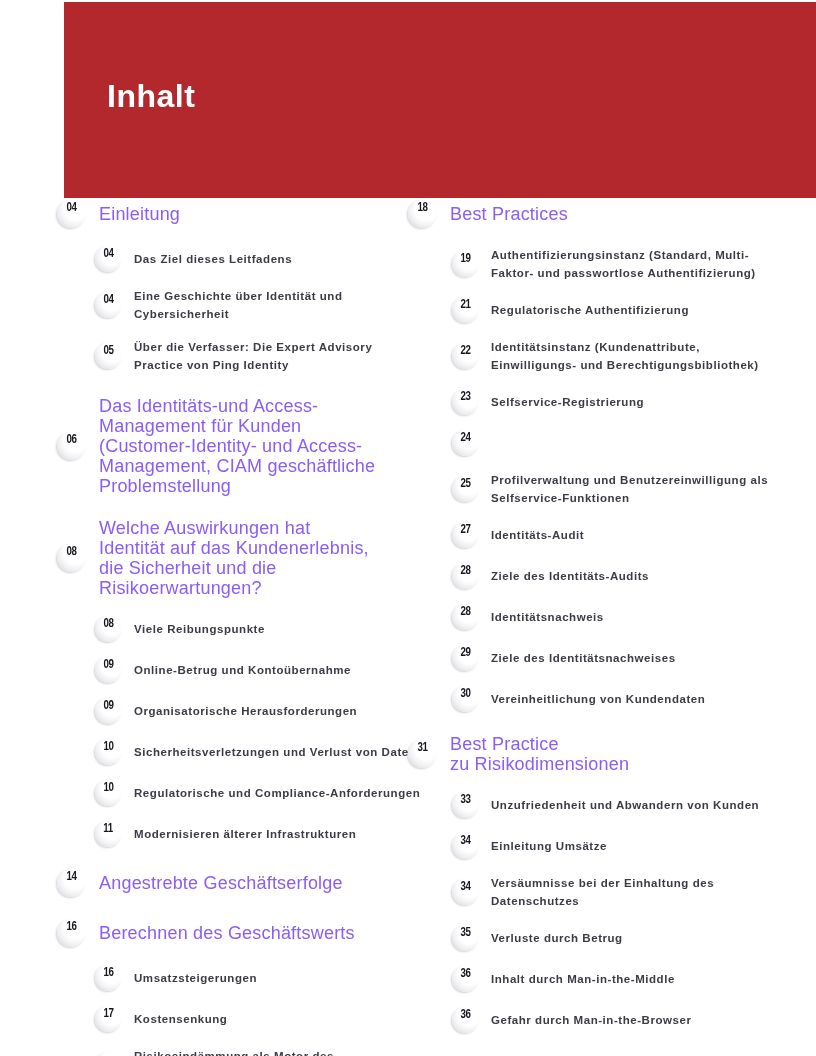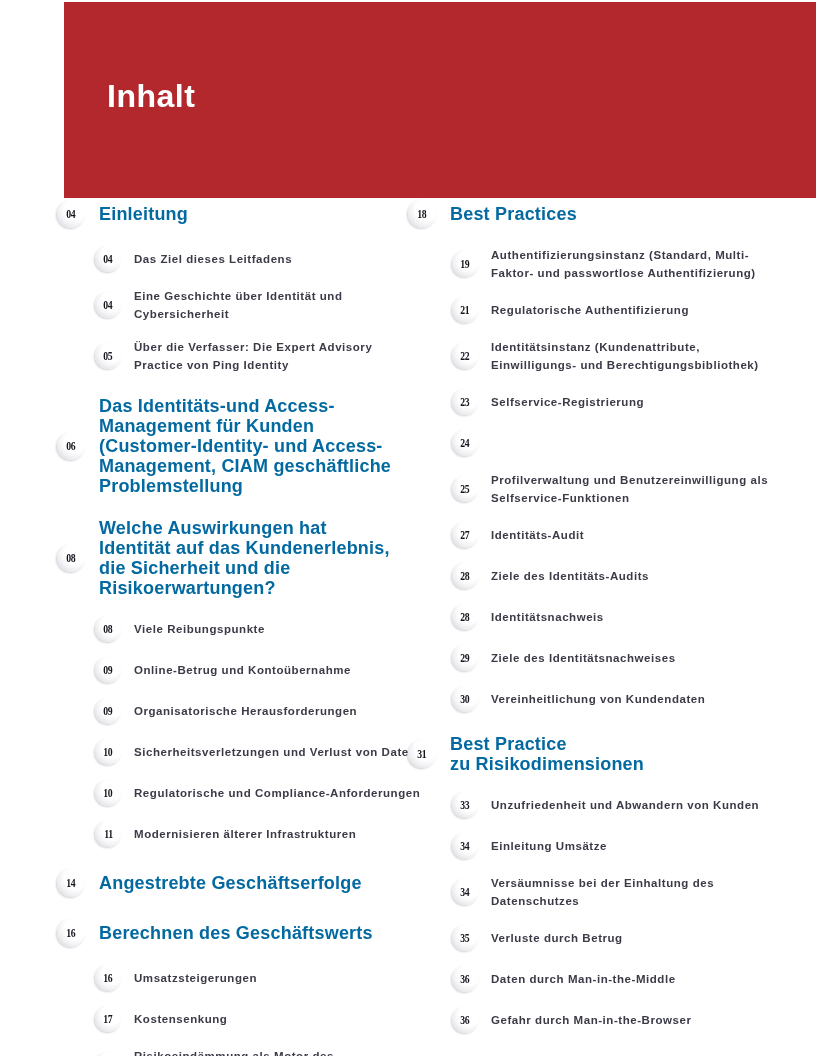--- a/index.html
+++ b/index.html
@@ -34,46 +34,45 @@
   .entry.section { margin-top: 22px; margin-bottom: 18px; }
   .entry.sub { padding-left: 38px; }
   #col-right .entry.sub { padding-left: 44px; }
 
   .badge {
     flex: 0 0 auto;
     width: 26px; height: 26px;
     border-radius: 50%;
     background: radial-gradient(circle at 66% 32%, #ffffff 42%, #f1f1f4 64%, #cfcfd5 100%);
     box-shadow: -1px 1px 2px rgba(90,90,105,0.28);
-    display: flex; align-items: center; justify-content: center;
+    display: flex; align-items: flex-start; justify-content: center;
     margin-right: 13px;
-    font-family: Liberation Serif, serif;
   }
   .section .badge { width: 28px; height: 28px; margin-right: 14px; }
   .num {
     display: inline-block;
     font-weight: bold;
     font-size: 12.5px;
     color: #15151e;
     letter-spacing: -0.5px;
     transform: scaleX(0.78);
   }
   .label { white-space: nowrap; font-weight: bold; }
   .sub .label {
     font-size: 11.5px;
     line-height: 18px;
     letter-spacing: 0.55px;
     color: #3b3b48;
   }
   .section .label {
     font-size: 18px;
     line-height: 20px;
-    font-weight: bold;
+    font-weight: normal;
     letter-spacing: 0.2px;
-    color: #0369a1;
+    color: #8b5cf6;
   }
 </style>
 </head>
 <body>
 
 <div id="page">
   <div id="header-band">
     <div id="page-title">Inhalt</div>
   </div>
   <div id="col-left" class="toc-col">
@@ -277,21 +276,21 @@
       <div class="entry sub">
         <span class="badge">
           <span class="num">35</span>
         </span>
         <span class="label">Verluste durch Betrug</span>
       </div>
       <div class="entry sub">
         <span class="badge">
           <span class="num">36</span>
         </span>
-        <span class="label">Daten durch Man-in-the-Middle</span>
+        <span class="label">Inhalt durch Man-in-the-Middle</span>
       </div>
       <div class="entry sub">
         <span class="badge">
           <span class="num">36</span>
         </span>
         <span class="label">Gefahr durch Man-in-the-Browser</span>
       </div>
     </div>
 </div>
 

